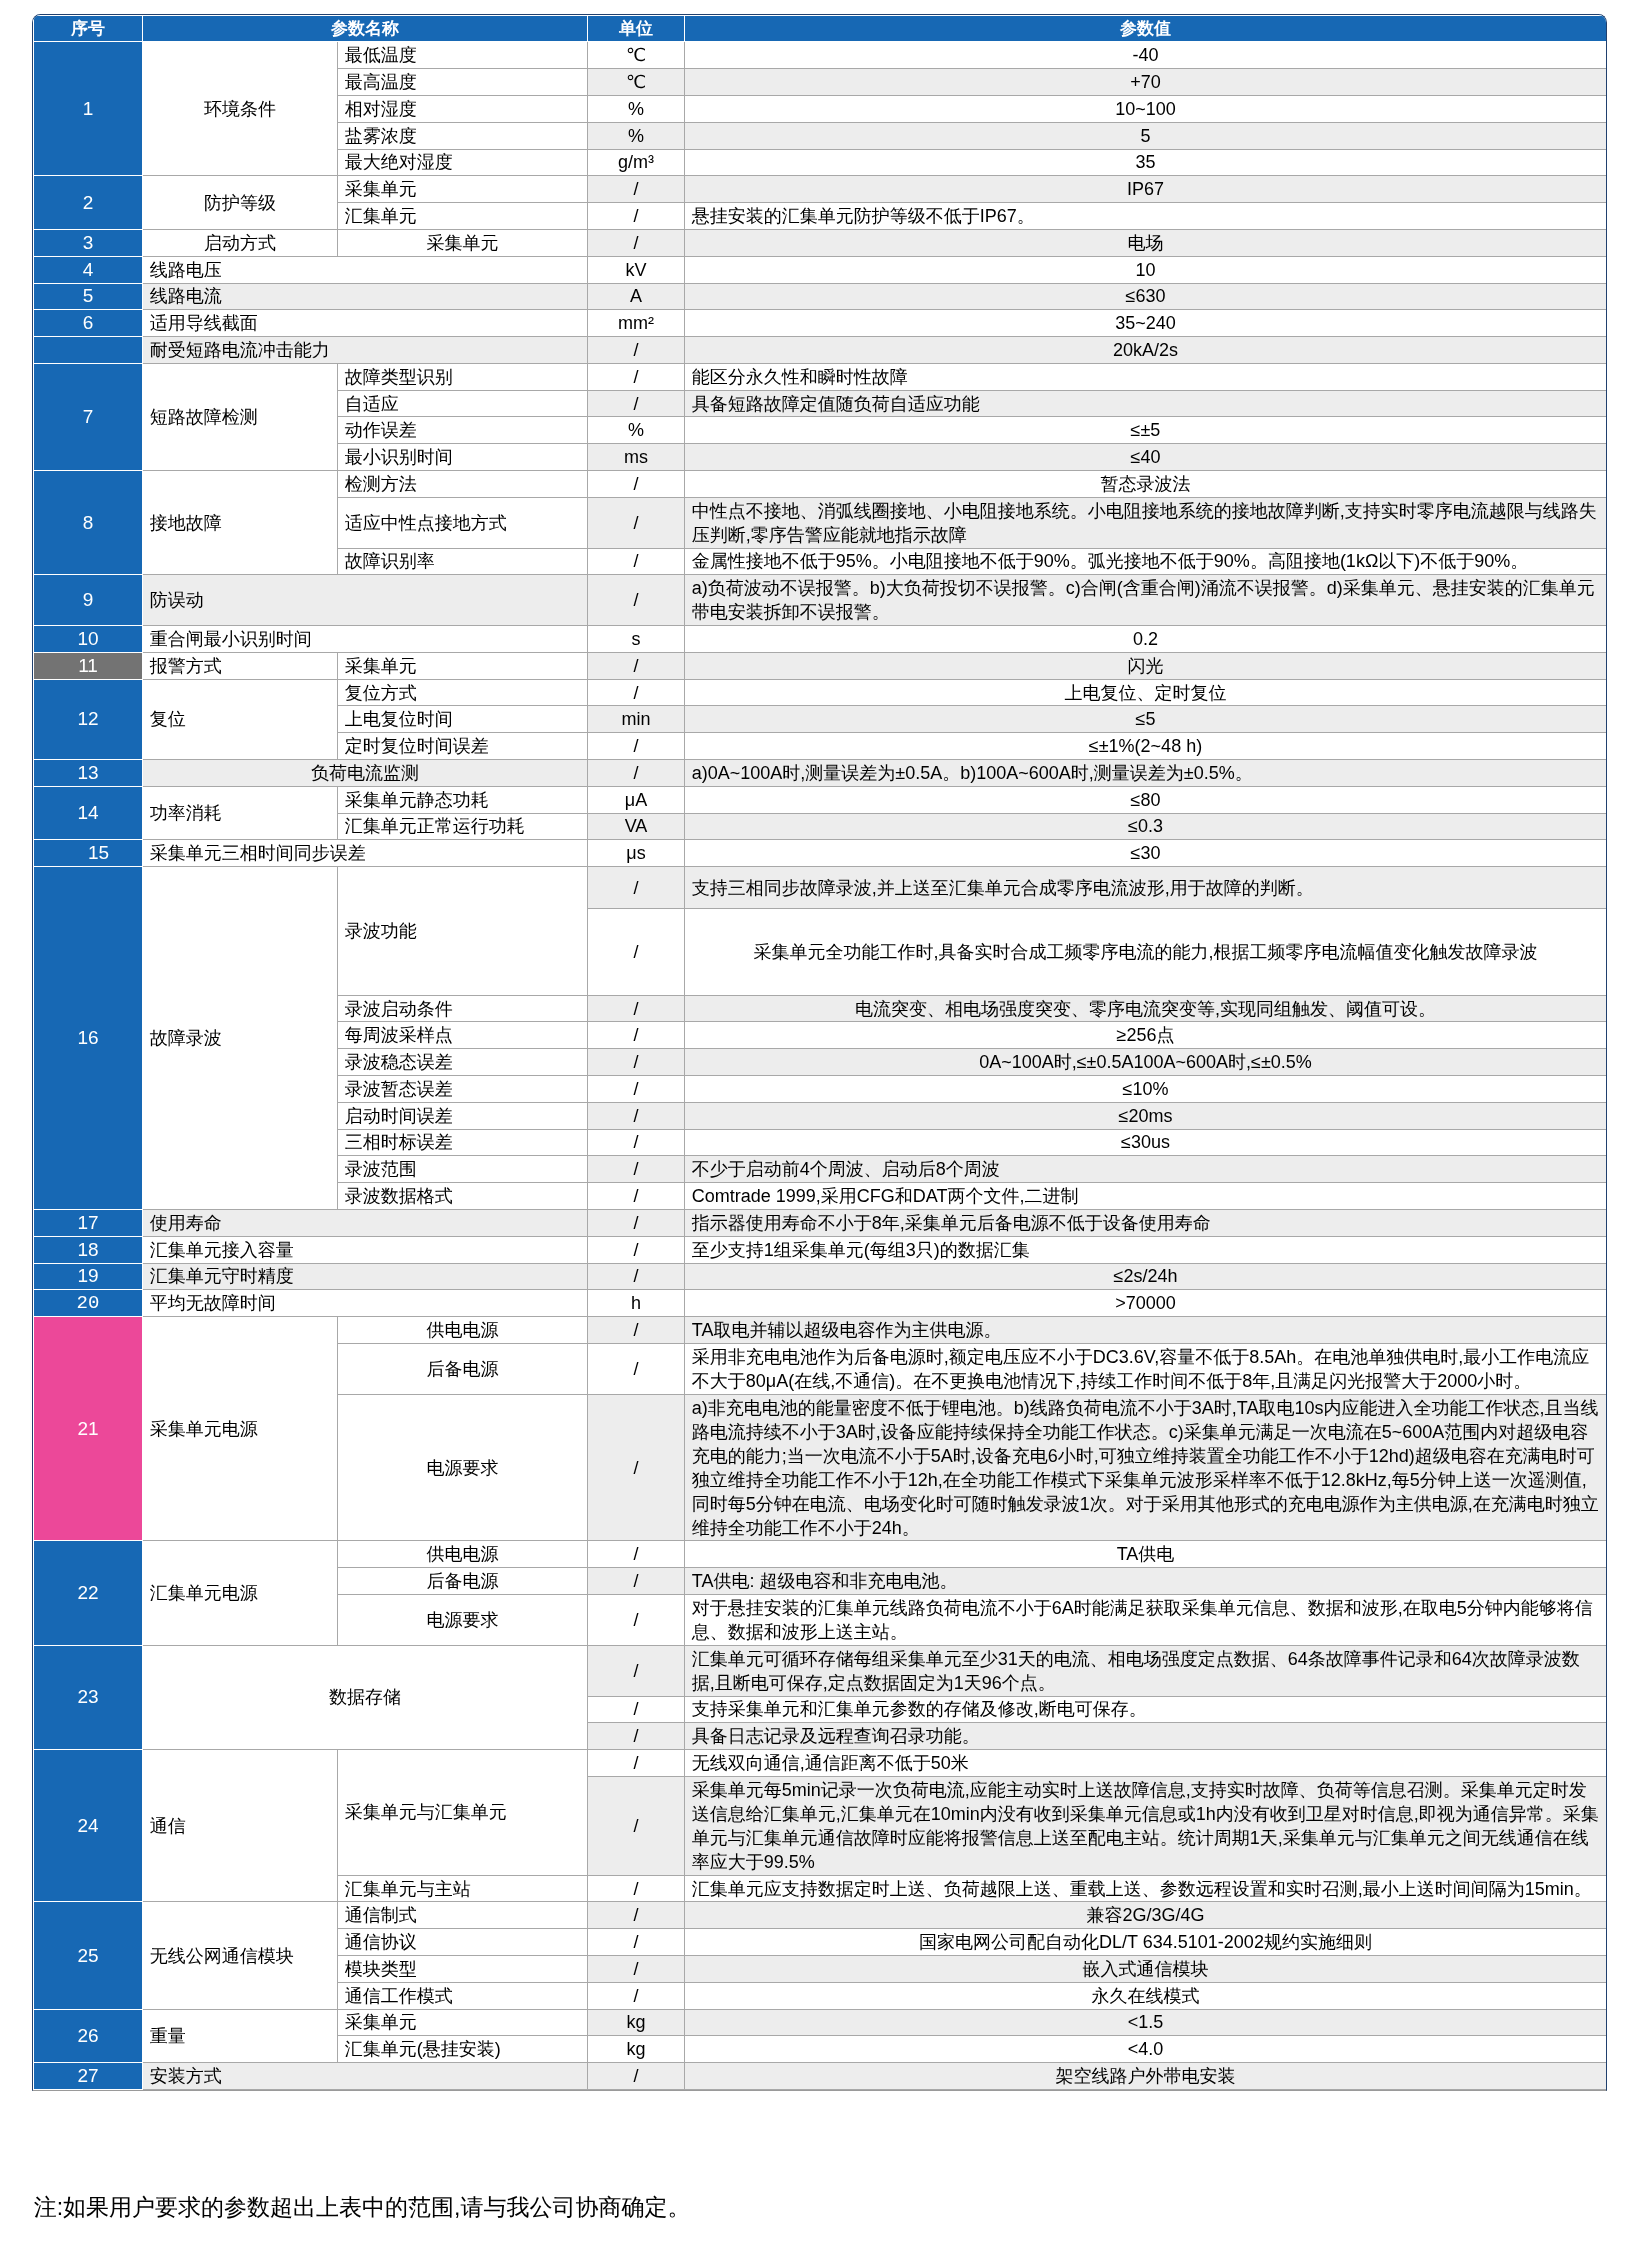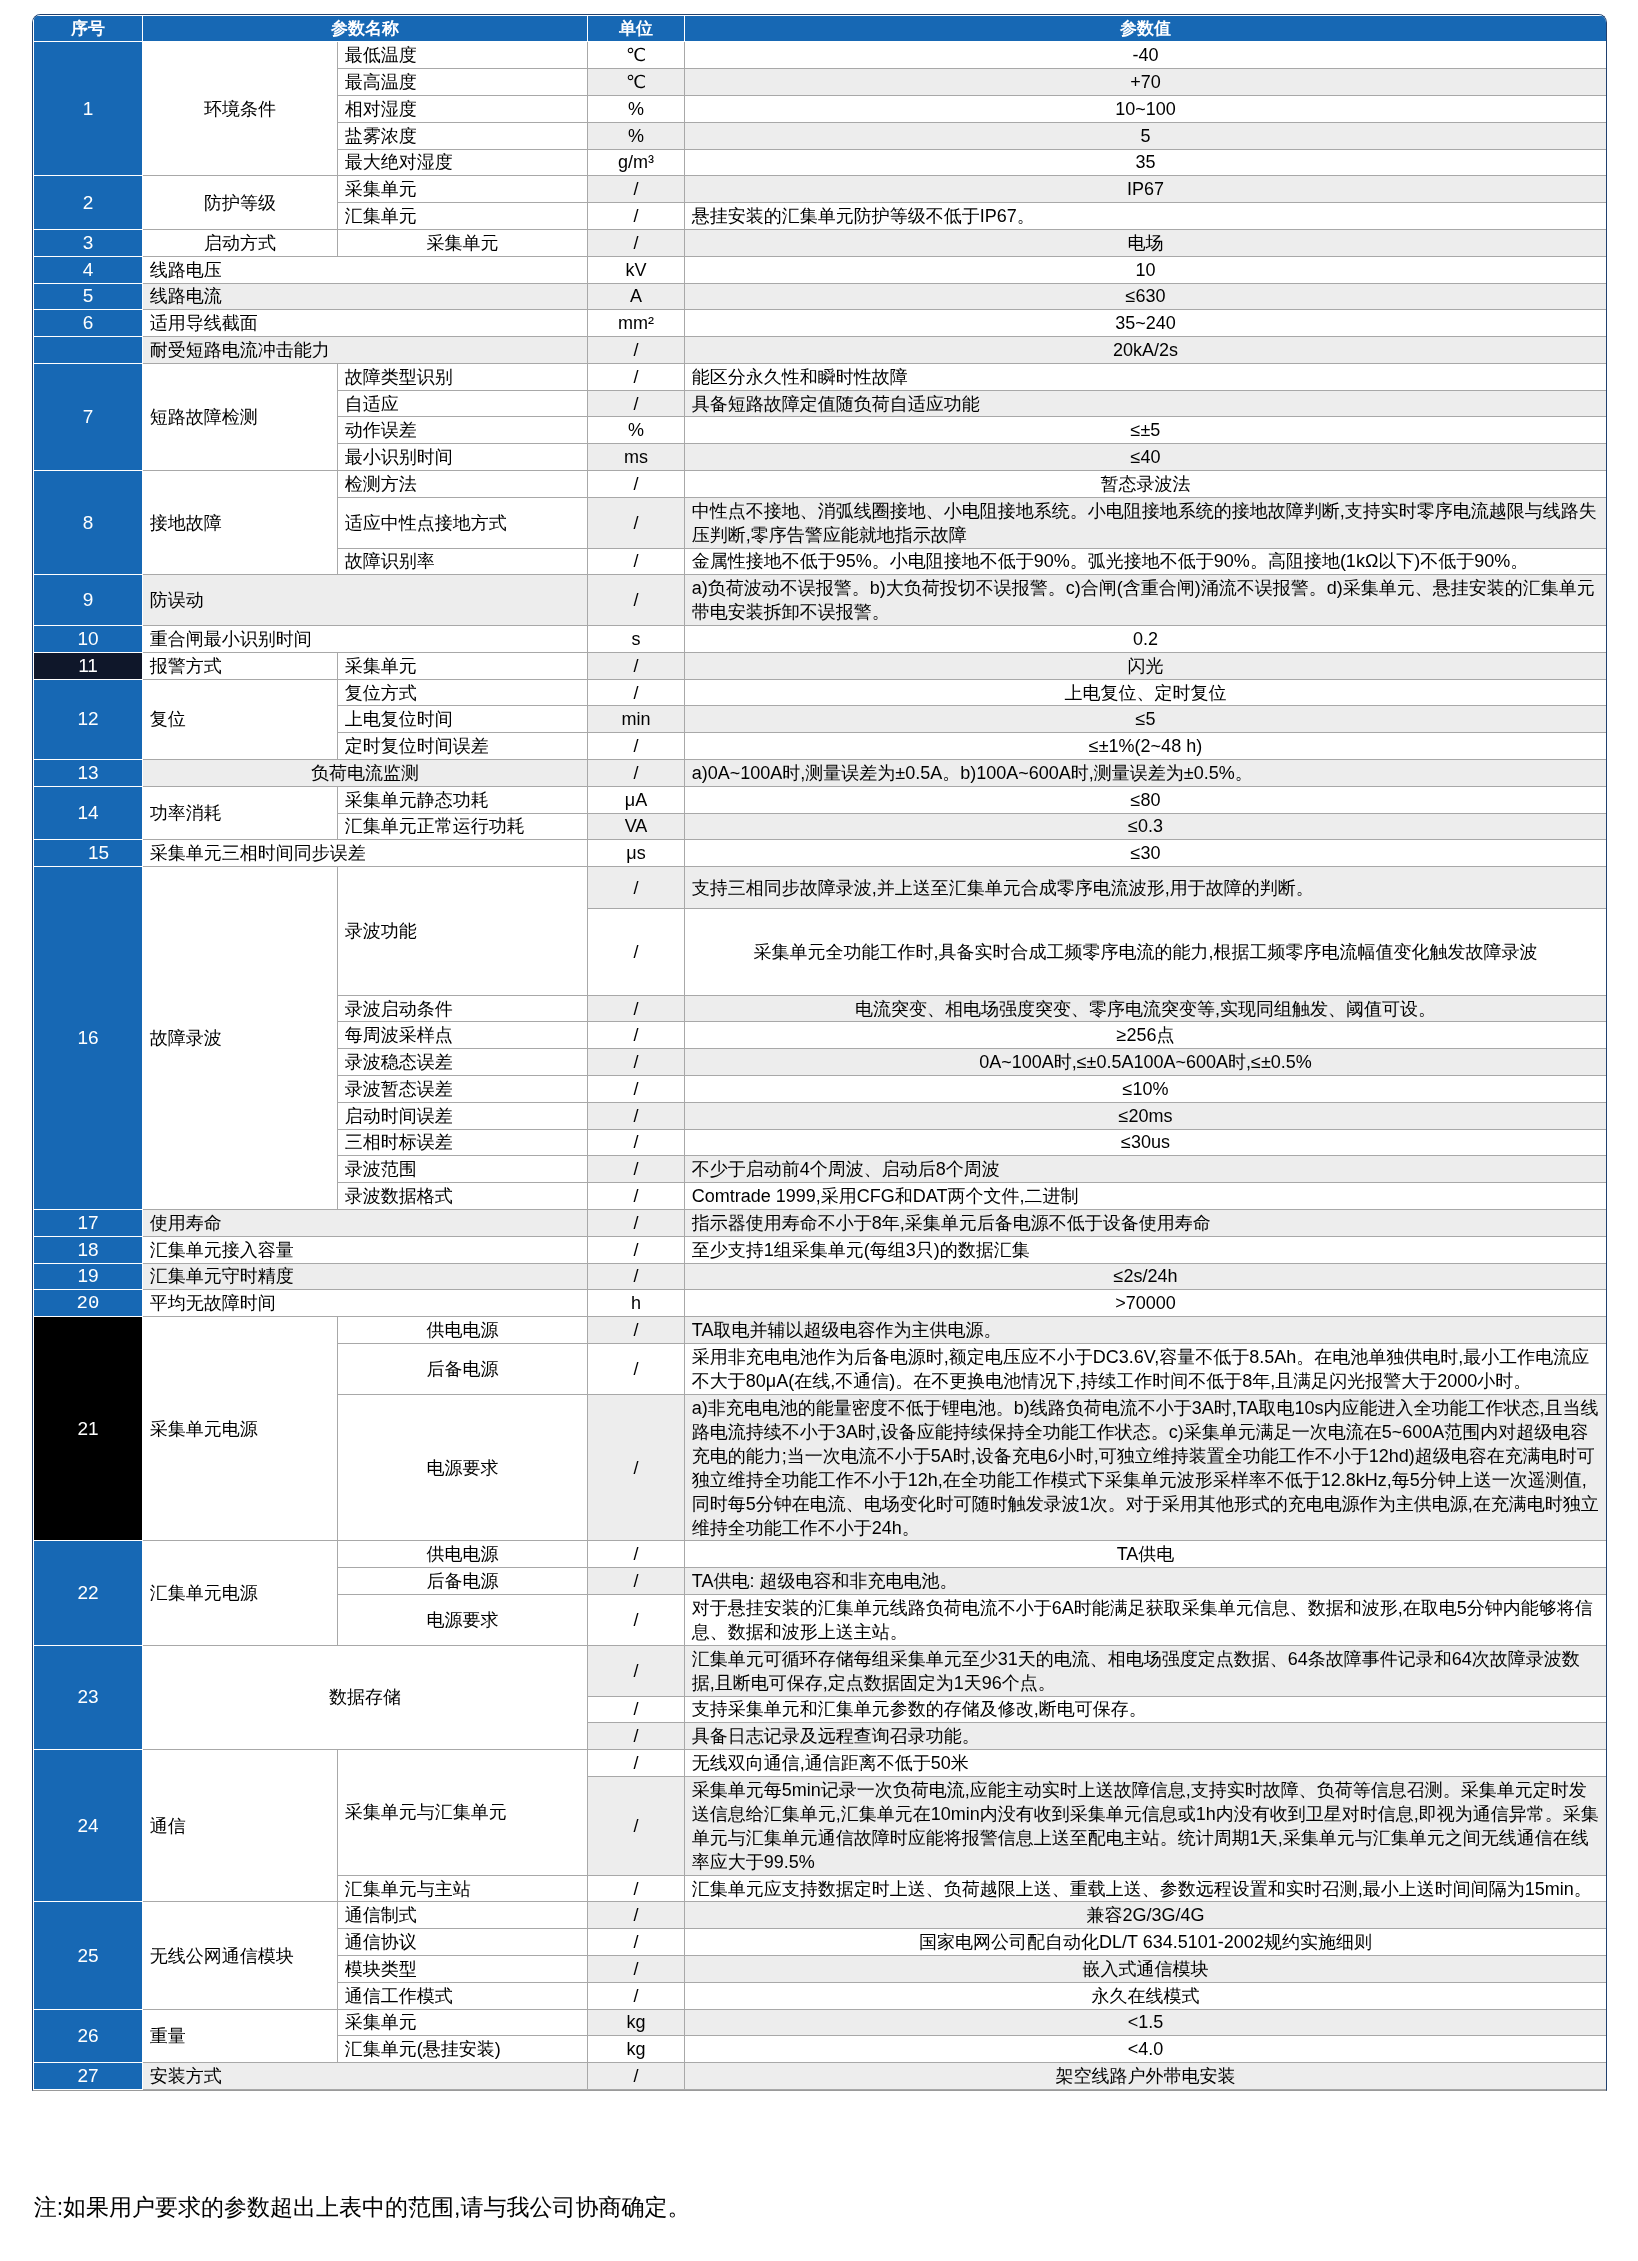--- a/index.html
+++ b/index.html
@@ -158,21 +158,21 @@
             <td class="unit">/</td>
             <td class="al">a)负荷波动不误报警。b)大负荷投切不误报警。c)合闸(含重合闸)涌流不误报警。d)采集单元、悬挂安装的汇集单元带电安装拆卸不误报警。</td>
           </tr>
           <tr class="w">
             <td class="b" style="background: rgb(23, 104, 180);">10</td>
             <td colspan="2" class="al">重合闸最小识别时间</td>
             <td class="unit">s</td>
             <td class="">0.2</td>
           </tr>
           <tr class="g">
-            <td class="b" style="background: #0f172a;">11</td>
+            <td class="b" style="background: #737373;">11</td>
             <td class="al wb">报警方式</td>
             <td class="al wb">采集单元</td>
             <td class="unit">/</td>
             <td class="">闪光</td>
           </tr>
           <tr class="w">
             <td rowspan="3" class="b" style="background: rgb(23, 104, 180);">12</td>
             <td rowspan="3" class="al wb">复位</td>
             <td class="al wb">复位方式</td>
             <td class="unit">/</td>
@@ -281,21 +281,21 @@
             <td class="unit">/</td>
             <td class="">≤2s/24h</td>
           </tr>
           <tr class="w">
             <td class="b" style="background: rgb(23, 104, 180); font-family: Liberation Mono, monospace;">20</td>
             <td colspan="2" class="al">平均无故障时间</td>
             <td class="unit">h</td>
             <td class="">&gt;70000</td>
           </tr>
           <tr class="g">
-            <td rowspan="3" class="b" style="background: #000000; margin-left: 20px;">21</td>
+            <td rowspan="3" class="b" style="background: #ec4899; margin-left: 20px;">21</td>
             <td rowspan="3" class="al wb">采集单元电源</td>
             <td class="wb">供电电源</td>
             <td class="unit">/</td>
             <td class="al">TA取电并辅以超级电容作为主供电源。</td>
           </tr>
           <tr class="w">
             <td class="wb">后备电源</td>
             <td class="unit">/</td>
             <td class="al">采用非充电电池作为后备电源时,额定电压应不小于DC3.6V,容量不低于8.5Ah。在电池单独供电时,最小工作电流应不大于80μA(在线,不通信)。在不更换电池情况下,持续工作时间不低于8年,且满足闪光报警大于2000小时。</td>
           </tr>

